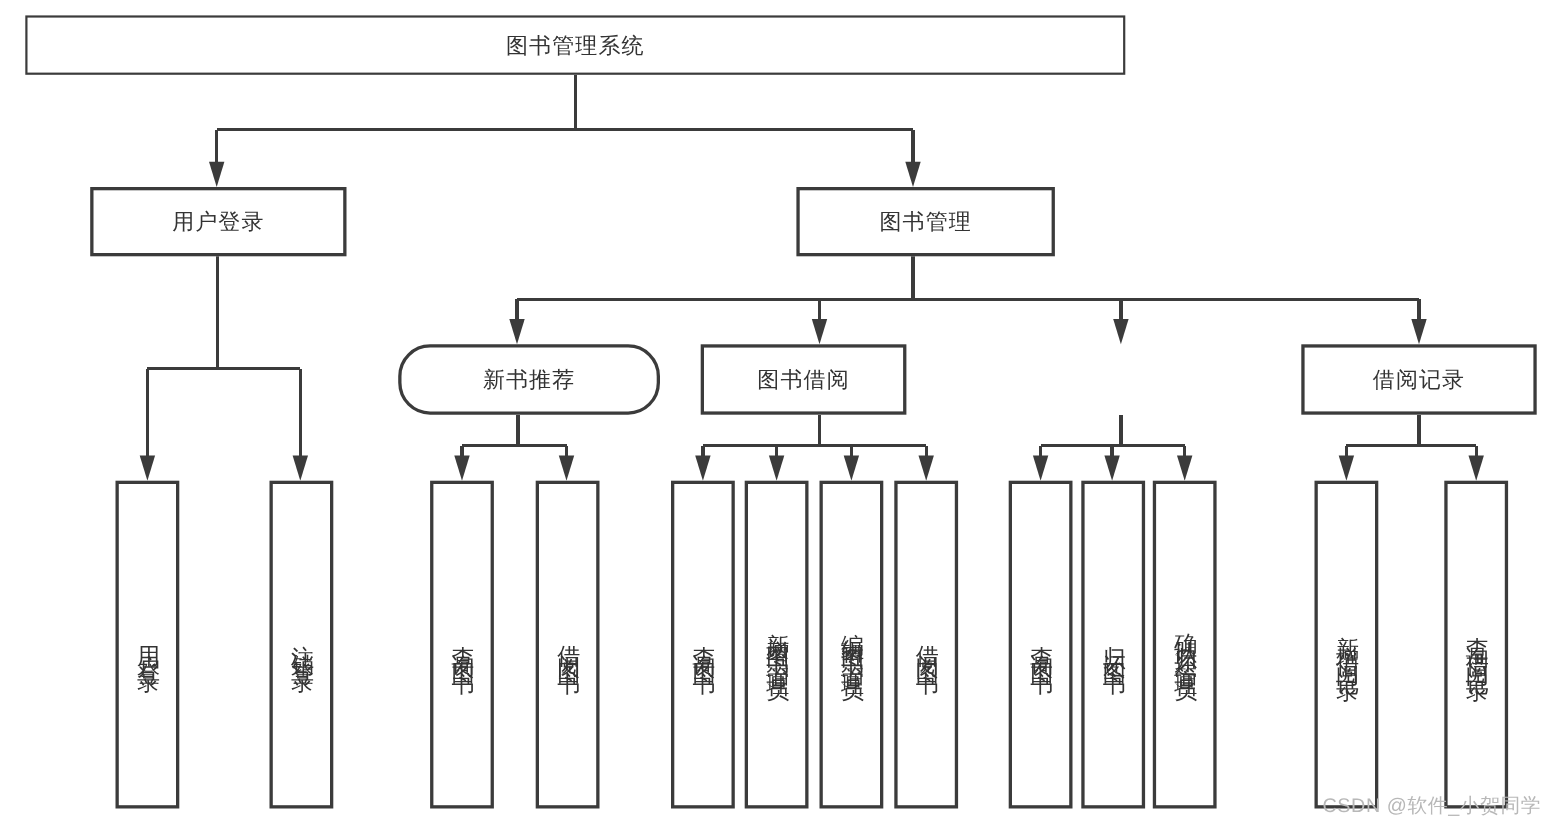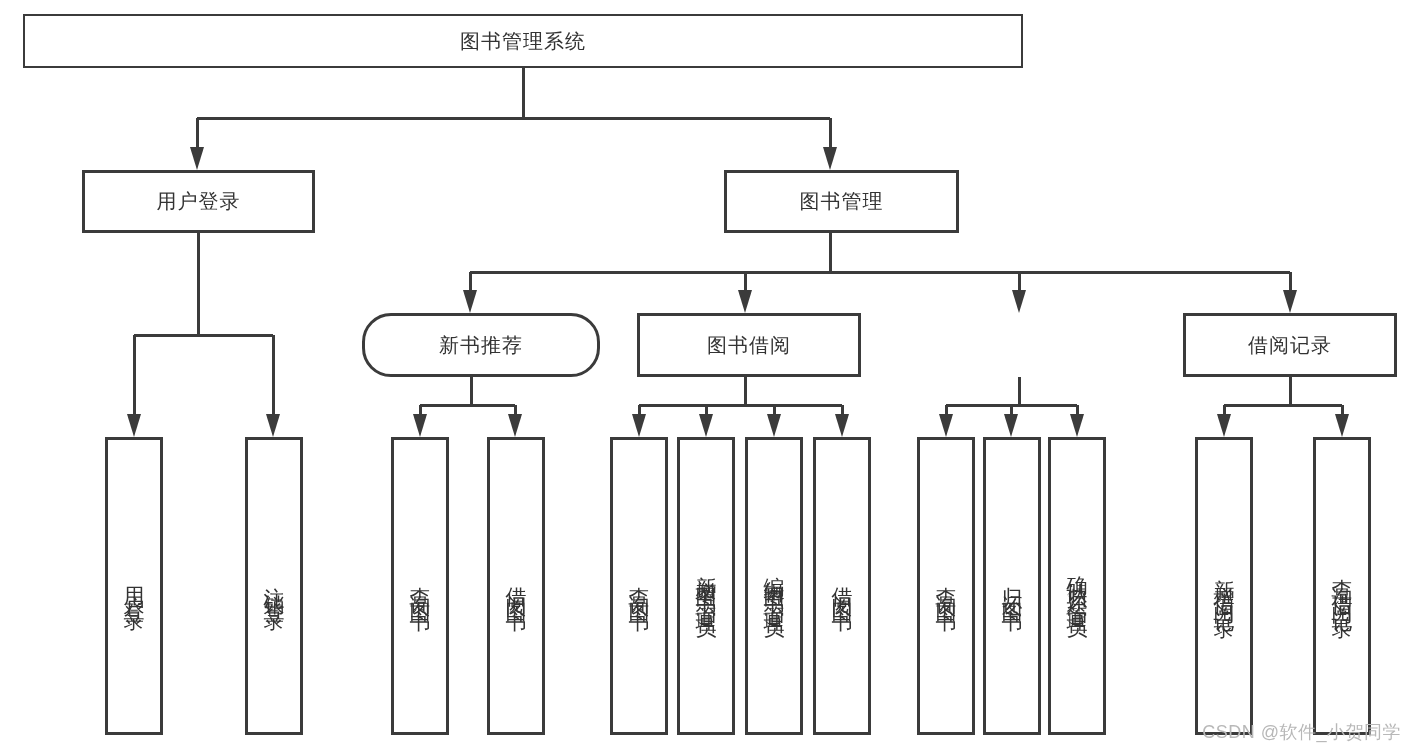--- a/index.html
+++ b/index.html
@@ -135,21 +135,21 @@
       <polygon points="1335,414 1349,414 1342,437"></polygon>
     </g>
   </svg>
 
   <div class="box root" style="left:23px; top:14px; width:1000px; height:54px;">图书管理系统</div>
 
   <div class="box" style="left:82px; top:170px; width:233px; height:63px;">用户登录</div>
   <div class="box" style="left:712px; top:170px; width:235px; height:63px;margin-left:12px;">图书管理</div>
 
   <div class="box" style="left:362px; top:313px; width:238px; height:64px;border-radius:29px;">新书推荐</div>
-  <div class="box" style="left:637px; top:313px; width:224px; height:64px;">图书借阅</div>
+  <div class="box" style="left:637px; top:313px; width:187px; height:64px;">图书借阅</div>
   <div class="box" style="left:1183px; top:313px; width:214px; height:64px;">借阅记录</div>
 
   <div class="vbox" style="left:105px;">用户登录</div>
   <div class="vbox" style="left:245px;">注销登录</div>
 
   <div class="vbox" style="left:391px;">查询图书</div>
   <div class="vbox" style="left:487px;">借阅图书</div>
 
   <div class="vbox" style="left:610px;">查询图书</div>
   <div class="vbox long" style="left:677px;">新增图书（管理员）</div>

